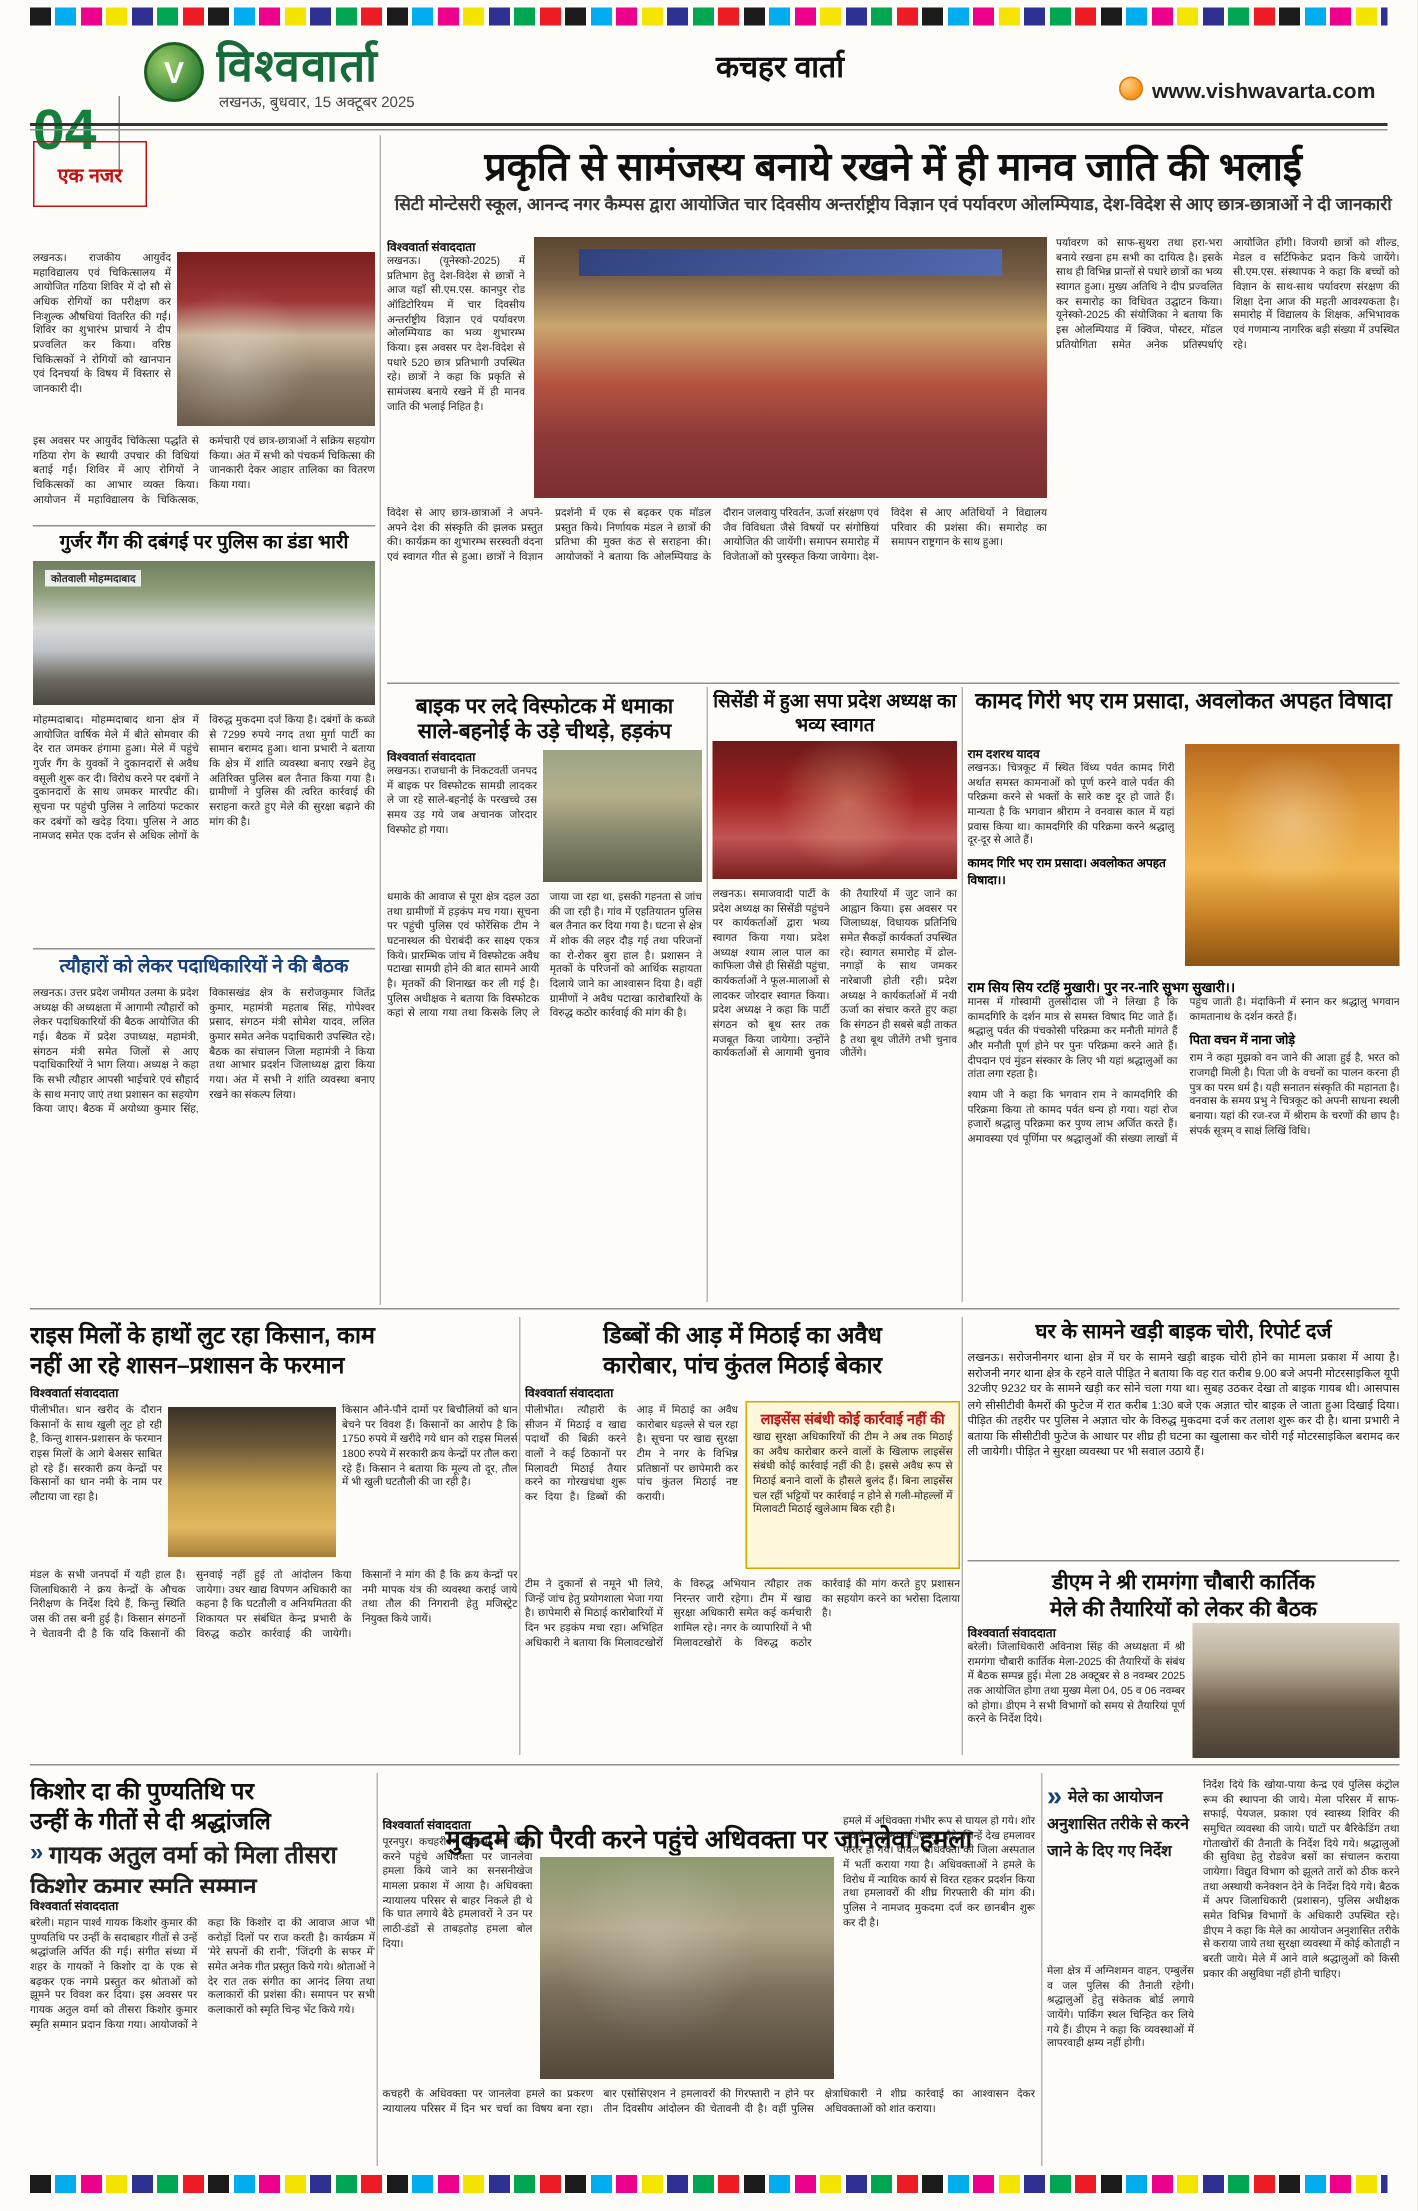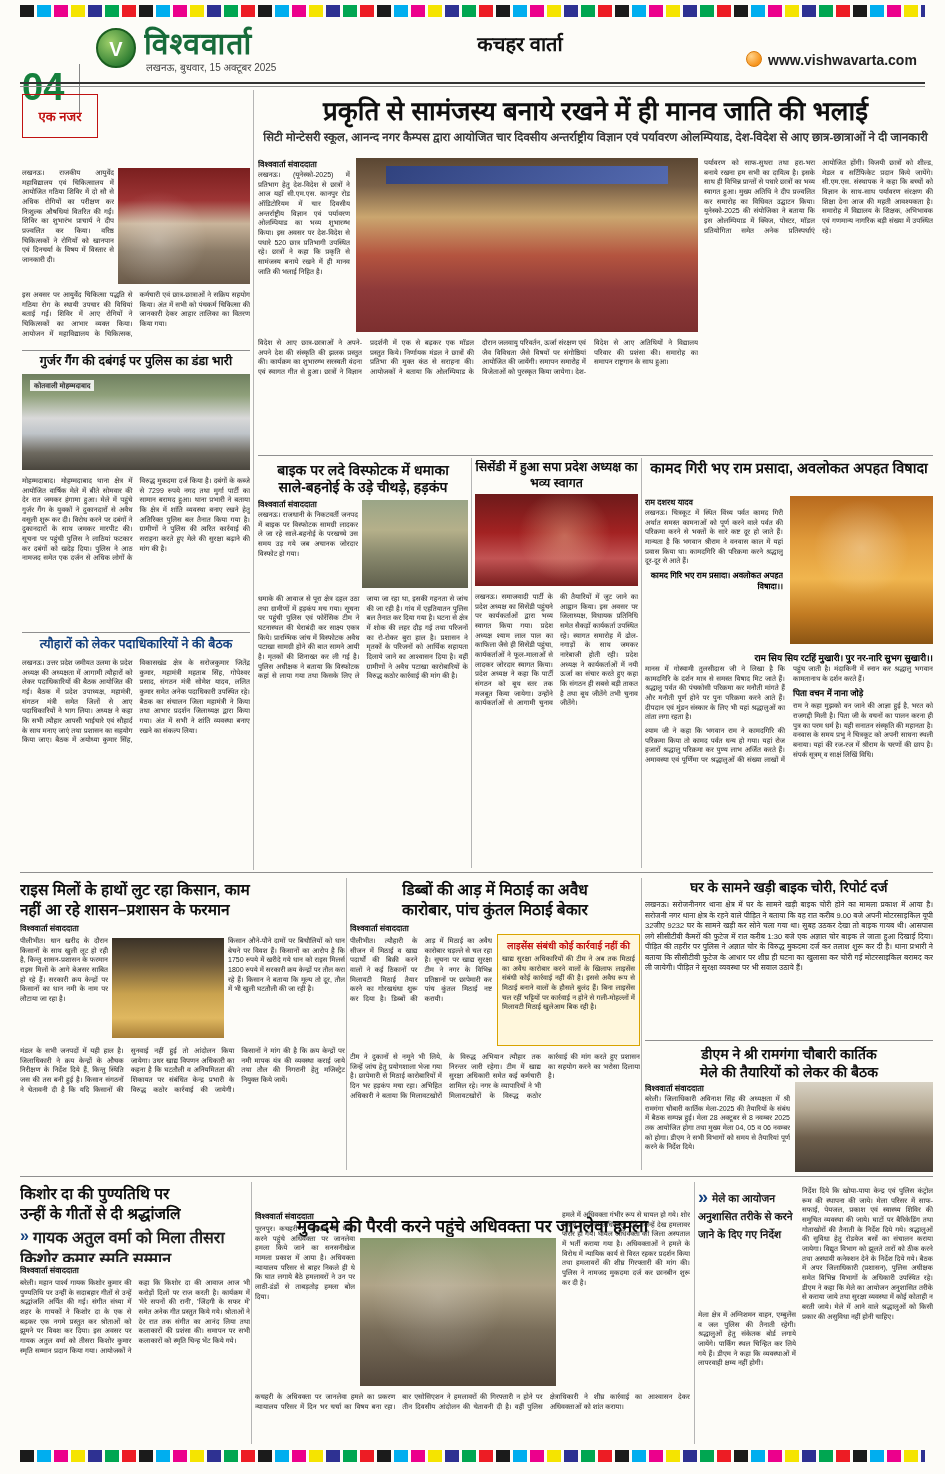--- a/index.html
+++ b/index.html
@@ -23,21 +23,21 @@
   .cols2 { column-count:2; column-gap:7px; }
   .cols3 { column-count:3; column-gap:7px; }
   .cols4 { column-count:4; column-gap:8px; }
   .byline { font-size:8px; font-weight:bold; color:#111; }
   .rule-h { position:absolute; border-top:1px solid #8f8f8f; }
   .rule-v { position:absolute; border-left:1px solid #b5b5b5; }
   .headline { font-weight:bold; color:#101010; }
   .headline-blue { font-weight:bold; color:#15417e; }
   .photo { position:absolute; }
   .center { text-align:center; }
-  .shloka { font-weight:bold; text-align:right; font-size:8px; margin:3px 0; color:#000; }
+  .shloka { font-weight:bold; text-align:left; font-size:8px; margin:3px 0; color:#000; }
   .subhead-inline { font-weight:bold; font-size:8.5px; margin:3px 0; color:#000; }
   p.flowp { margin-bottom:4px; }
 </style>
 </head>
 <body>
 
 <div id="page">
 
   <div class="abs cmyk-bar" style="left:20px; top:5px; width:905px;"></div>
 

